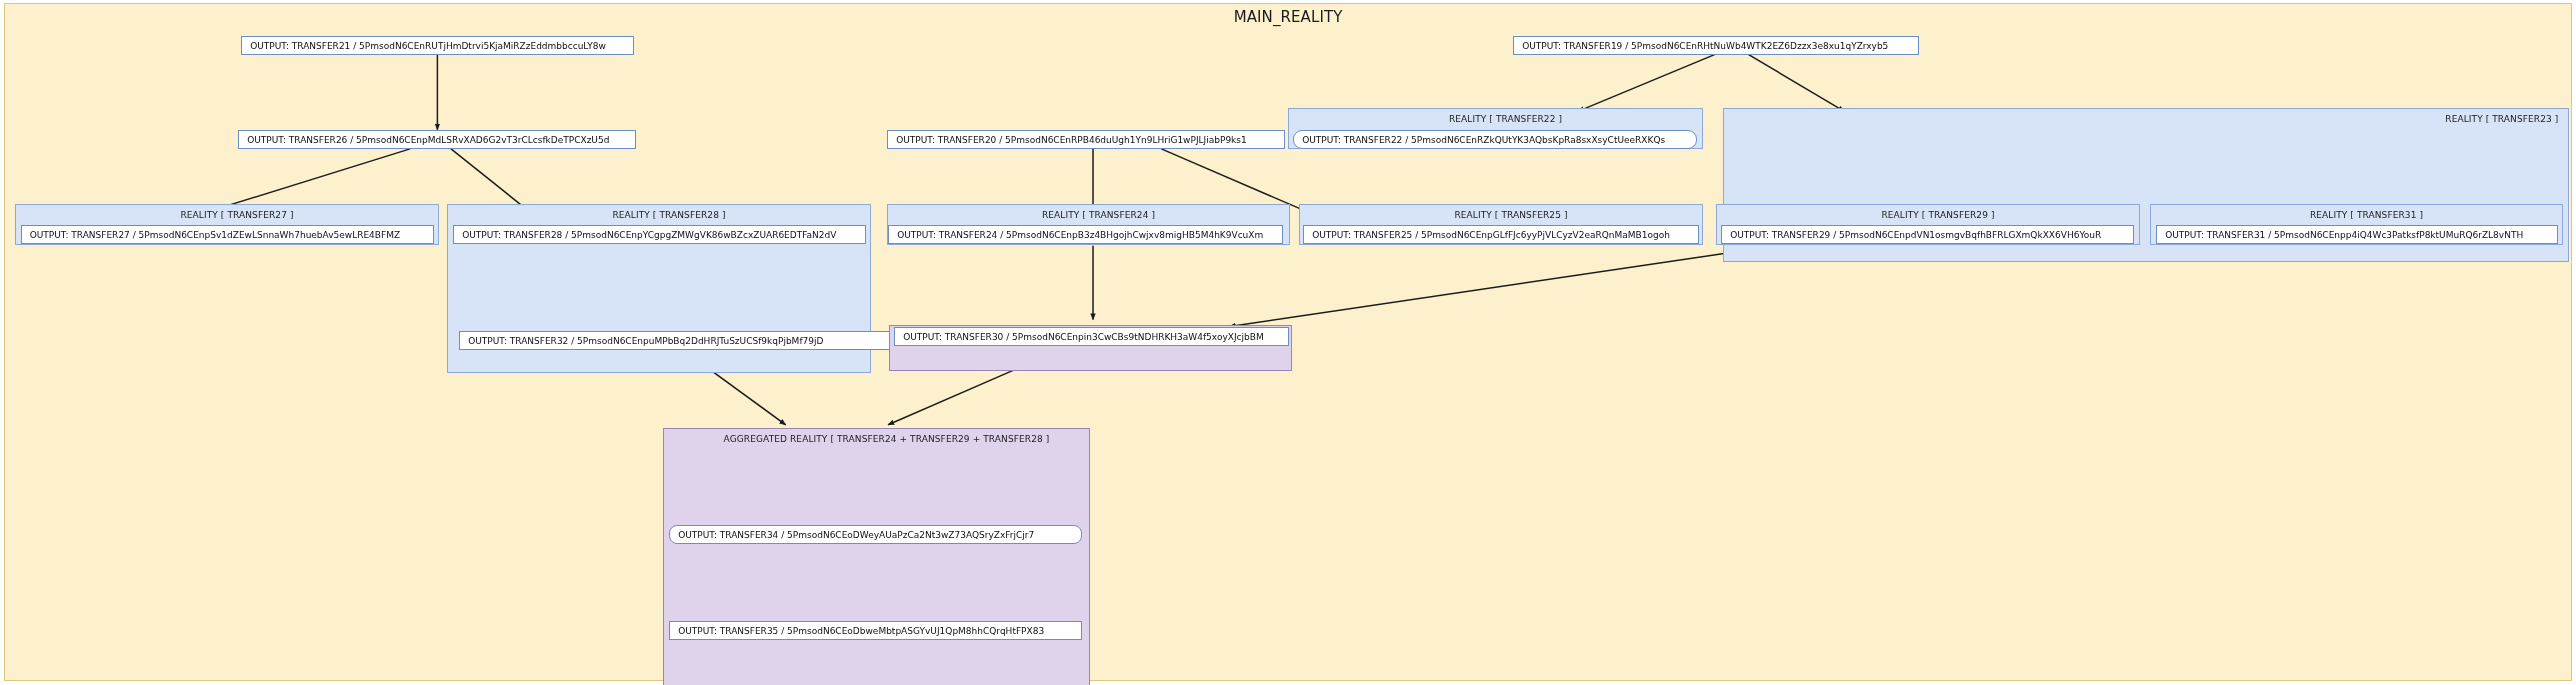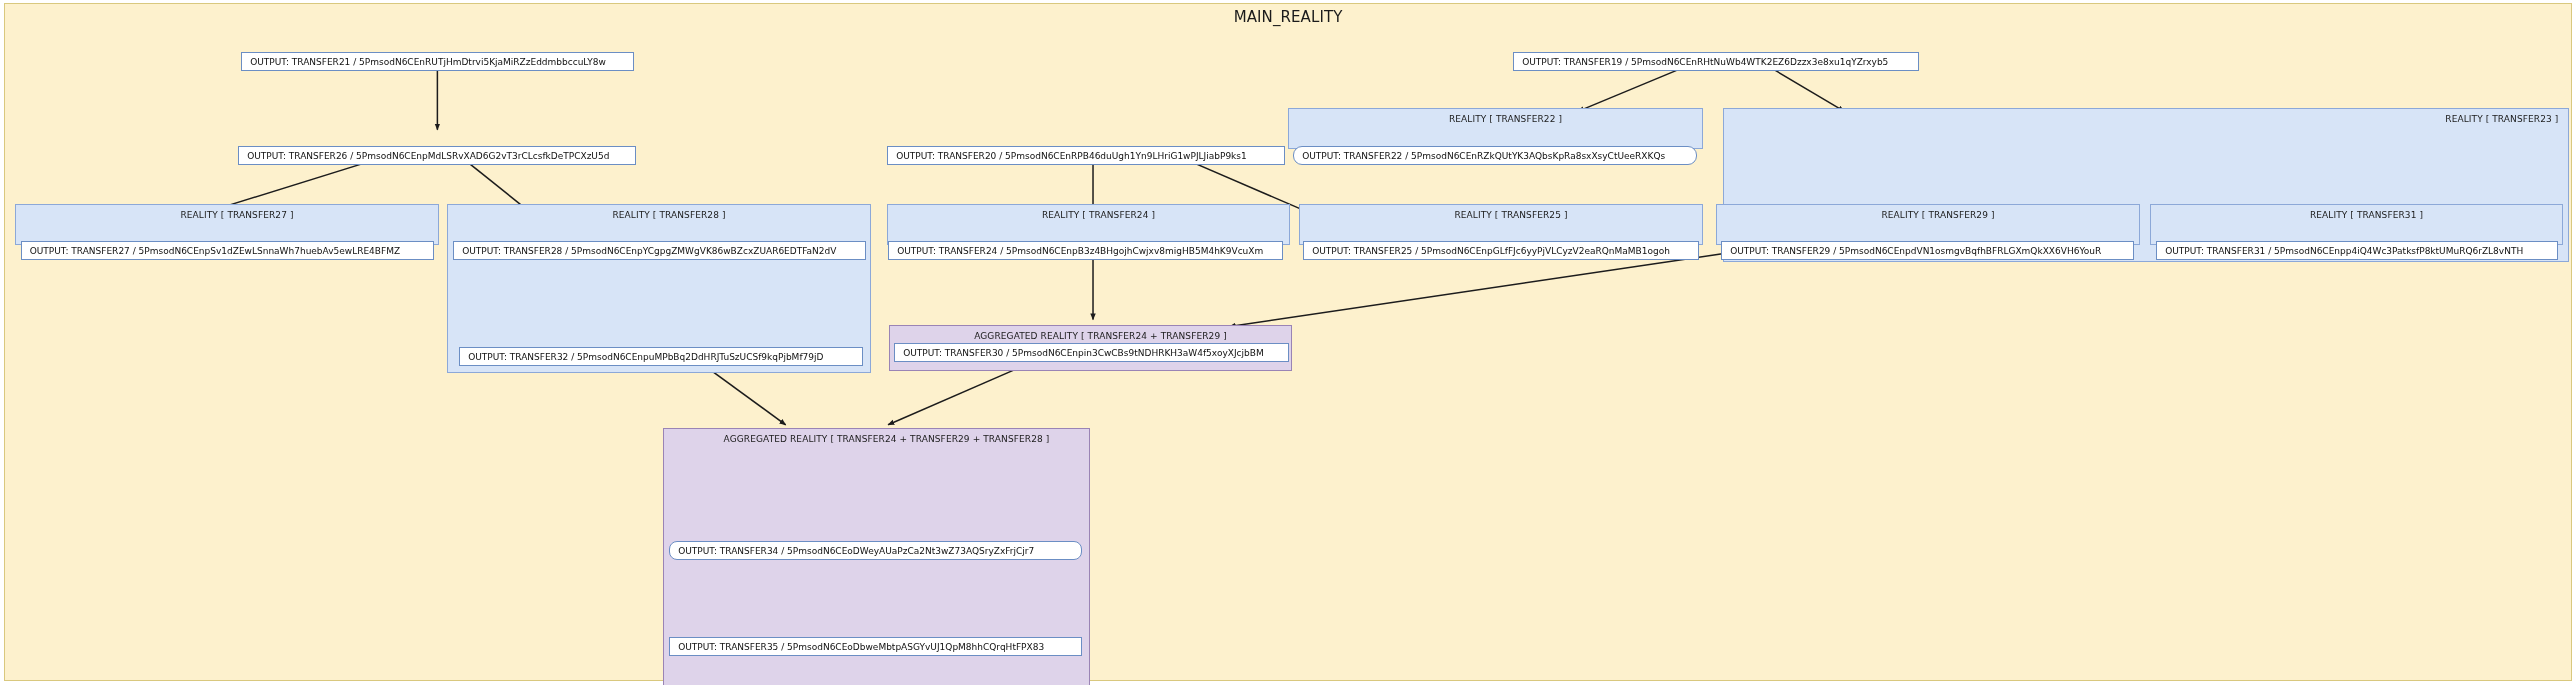--- a/index.html
+++ b/index.html
@@ -13,21 +13,21 @@
 
   .pkg-title{position:absolute;left:0;right:0;text-align:center;
     font-size:9px;color:#1b1b1b;white-space:nowrap;letter-spacing:0.1px;}
   .pkg-title.main{top:4.1px;font-size:15px;}
   .pkg-title.grp{top:4.8px;padding-left:20px;}
   .pkg-title.right{text-align:right;padding-right:9.6px;}
 
   .node{position:absolute;box-sizing:border-box;background:#ffffff;
     border:0.7px solid #6b8ec4;display:flex;align-items:center;
     padding-left:8.2px;font-size:9px;color:#101010;white-space:nowrap;
-    box-shadow:0 0 0 0 rgba(0,0,0,0);margin-top:16px;}
+    box-shadow:0 0 0 0 rgba(0,0,0,0);}
   .node.agg{border-color:#6b8ec4;}
 
   svg.edges{position:absolute;left:0;top:0;width:2576px;height:685px;pointer-events:none;}
 </style>
 </head>
 <body>
 
 <div id="canvas">
 
   <div class="pkg pkg-main" style="left:4.1px;top:3.4px;width:2568px;height:678px;">
@@ -95,21 +95,21 @@
 
   <div class="pkg pkg-reality" style="left:15px;top:204px;width:424px;height:41px;">
     <div class="pkg-title grp">REALITY [ TRANSFER27 ]</div>
   </div>
   <div class="node" style="left:20.5px;top:225px;width:413px;height:19px;">OUTPUT: TRANSFER27 / 5PmsodN6CEnpSv1dZEwLSnnaWh7huebAv5ewLRE4BFMZ</div>
 
   <div class="pkg pkg-reality" style="left:447px;top:204px;width:424px;height:169px;">
     <div class="pkg-title grp">REALITY [ TRANSFER28 ]</div>
   </div>
   <div class="node" style="left:453px;top:225px;width:413px;height:19px;">OUTPUT: TRANSFER28 / 5PmsodN6CEnpYCgpgZMWgVK86wBZcxZUAR6EDTFaN2dV</div>
-  <div class="node" style="left:459px;top:331px;width:404px;height:19px;">OUTPUT: TRANSFER32 / 5PmsodN6CEnpuMPbBq2DdHRJTuSzUCSf9kqPjbMf79jD</div>
+  <div class="node" style="left:459px;top:331px;width:436px;height:19px;">OUTPUT: TRANSFER32 / 5PmsodN6CEnpuMPbBq2DdHRJTuSzUCSf9kqPjbMf79jD</div>
 
   <div class="pkg pkg-reality" style="left:887px;top:204px;width:403px;height:41px;">
     <div class="pkg-title grp">REALITY [ TRANSFER24 ]</div>
   </div>
   <div class="node" style="left:888px;top:225px;width:395px;height:19px;">OUTPUT: TRANSFER24 / 5PmsodN6CEnpB3z4BHgojhCwjxv8migHB5M4hK9VcuXm</div>
 
   <div class="pkg pkg-reality" style="left:1299px;top:204px;width:404px;height:41px;">
     <div class="pkg-title grp">REALITY [ TRANSFER25 ]</div>
   </div>
   <div class="node" style="left:1303px;top:225px;width:396px;height:19px;">OUTPUT: TRANSFER25 / 5PmsodN6CEnpGLfFJc6yyPjVLCyzV2eaRQnMaMB1ogoh</div>

